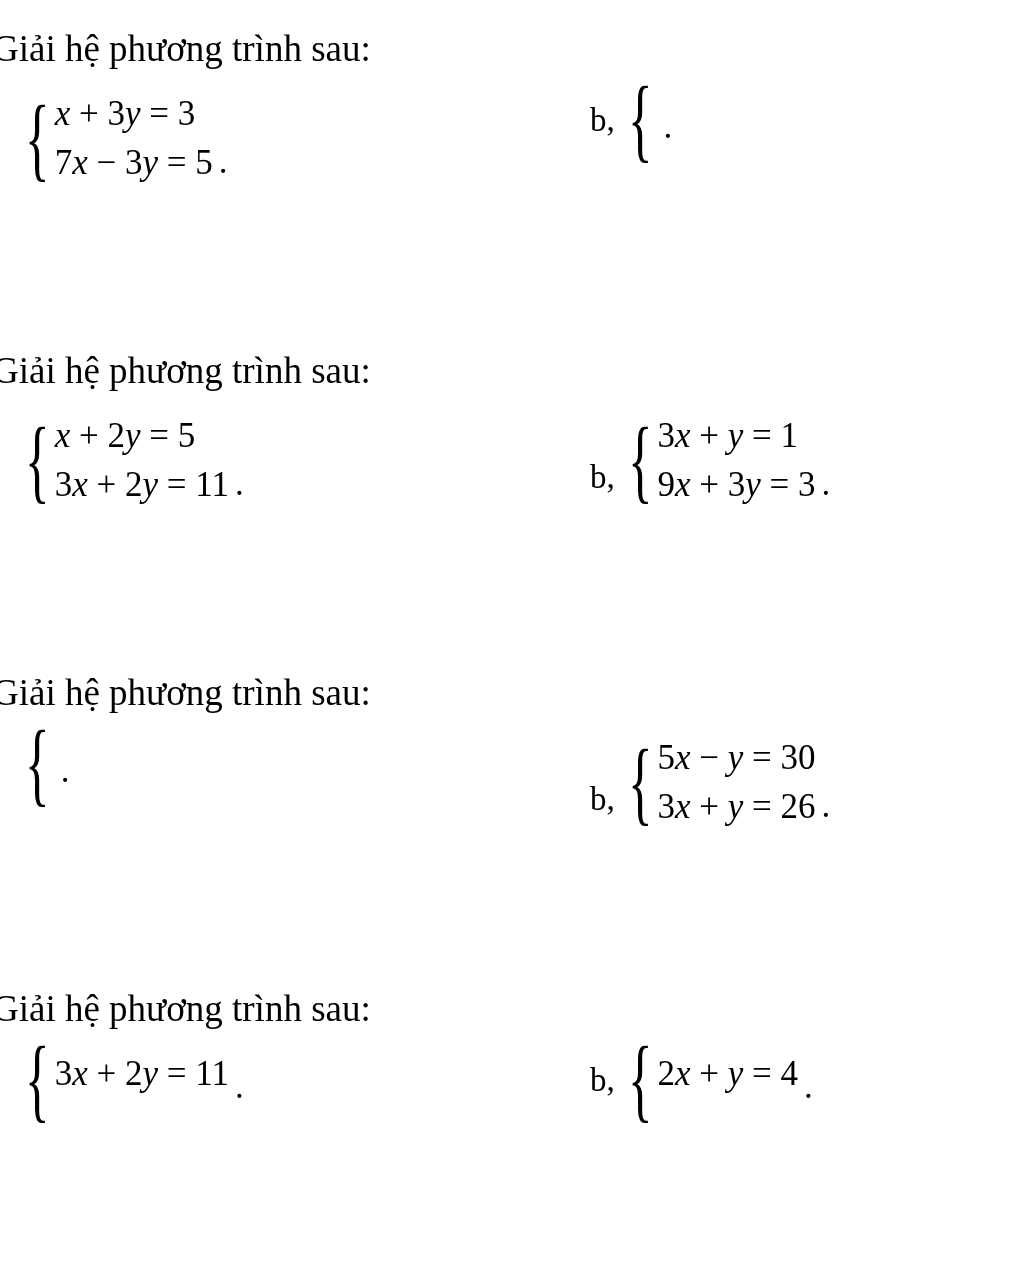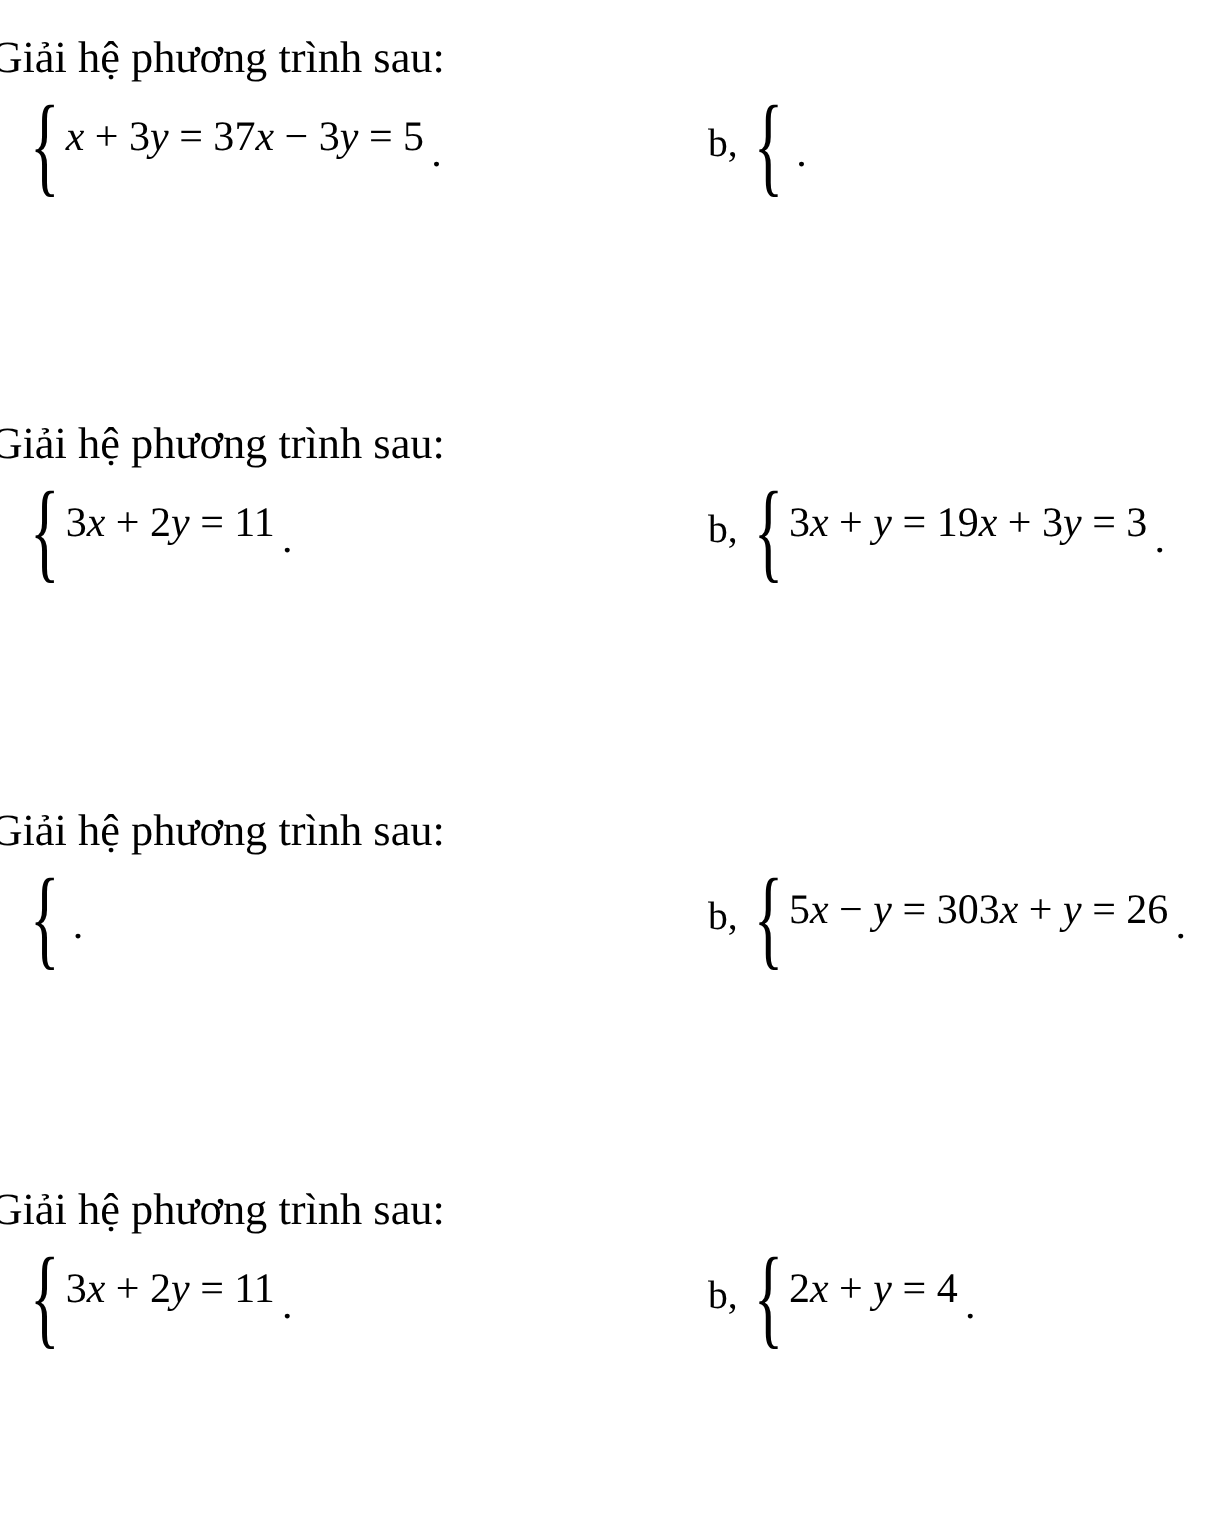--- a/index.html
+++ b/index.html
@@ -62,22 +62,21 @@
     font-size: 64px;
     line-height: 1;
     display: flex;
     align-items: center;
     transform: scaleX(0.8) scaleY(1.45);
     transform-origin: center center;
     margin-right: 2px;
   }
   .eqs {
     display: flex;
-    flex-direction: row;
-    justify-content: center;
+    flex-direction: column;
   }
   .eq {
     font-family: "Liberation Serif", serif;
     font-size: 35px;
     line-height: 1.42;
     white-space: nowrap;
   }
   .eq i {
     font-style: italic;
   }
@@ -128,20 +127,21 @@
   </div>
 
   <div class="block b2">
     <div class="prompt">Giải hệ phương trình sau:</div>
     <div class="row" style="margin-top:18px;">
       <div class="col-a">
         <div class="sys-wrap">
           <div class="system">
             <div class="brace">{</div>
             <div class="eqs">
+              <div class="eq"><i>x</i> + 2<i>y</i> = 5</div>
               <div class="eq">3<i>x</i> + 2<i>y</i> = 11</div>
             </div>
             <div class="period">.</div>
           </div>
         </div>
       </div>
       <div class="col-b offset1">
         <div class="blabel">b,</div>
         <div class="system">
           <div class="brace">{</div>

